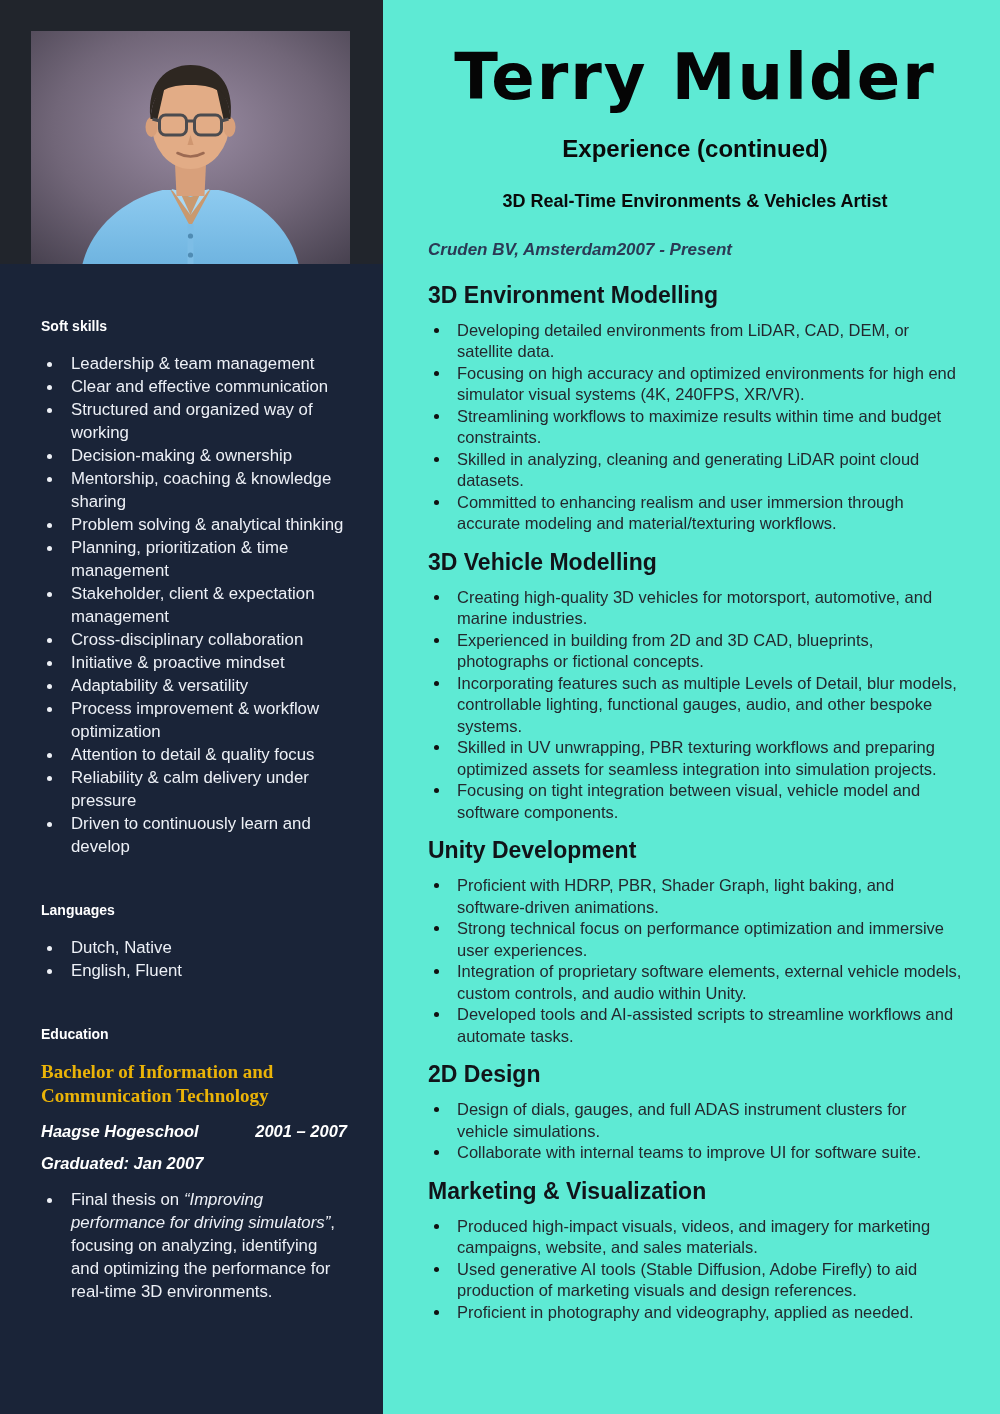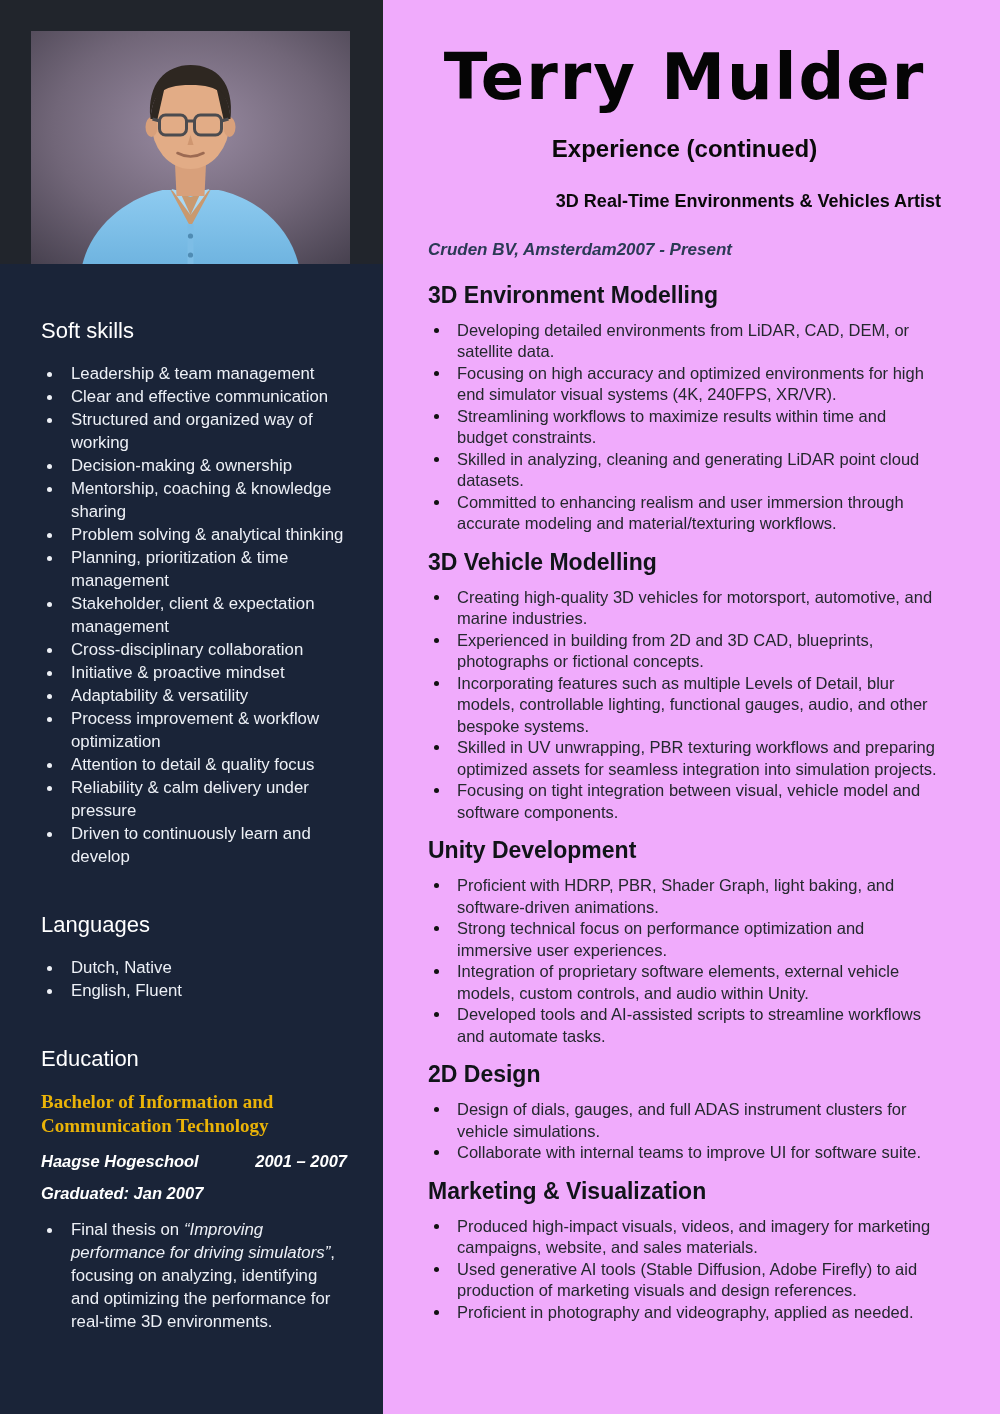--- a/index.html
+++ b/index.html
@@ -14,35 +14,35 @@
   html,body{margin:0;padding:0;}
   body{width:1000px;height:1414px;font-family:"Liberation Sans","DejaVu Sans",sans-serif;background:#fff;}
   .page{display:flex;width:1000px;height:1414px;overflow:hidden;}
 
   
   .sidebar{position:relative;width:383px;flex:0 0 383px;background:var(--sidebar_bg);color:var(--side_text);overflow:hidden;}
   .photo-band{position:relative;z-index:1;background:var(--band_bg);padding:31px 33px 0 31px;height:264px;}
   .photo{width:100%;height:233px;overflow:hidden;}
   .photo svg{display:block;width:100%;height:100%;}
   .side-content{position:relative;z-index:1;padding:54px 36px 0 41px;}
-  .side-h2{font-size:22px;font-weight:normal;margin:0 0 18px;color:#fff;}
+  .side-h2{font-size:14px;font-weight:bold;margin:0 0 18px;color:#fff;}
   ul.blist{list-style:none;margin:0;padding:0;}
   ul.blist li{display:flex;align-items:flex-start;font-size:16.8px;line-height:23px;}
   .dot{flex:0 0 5px;width:5px;height:5px;border-radius:50%;background:currentColor;margin:10px 19px 0 6px;}
   .side-sec{margin-bottom:44px;}
   .degree{font-size:19px;font-weight:bold;line-height:24px;margin:12px 0 14px;color:#eab308;font-family:Liberation Serif, serif;}
   .edu-meta{display:flex;justify-content:space-between;align-items:flex-end;font-size:16.5px;font-weight:bold;font-style:italic;margin:0 0 13px;color:#fff;}
   .graduated{font-size:16.5px;font-weight:bold;font-style:italic;margin:0 0 15px;color:#fff;}
 
   
-  .main{flex:1;background:#f0abfc;color:var(--main_text);padding:30px 59px 0 45px;}
+  .main{flex:1;background:#5eead4;color:var(--main_text);padding:30px 38px 0 45px;}
   .name{font-size:64px;line-height:1.04;font-weight:800;letter-spacing:2px;color:#050505;text-align:center;margin:14px 0 24px;font-family:"DejaVu Sans","Liberation Sans",sans-serif;}
   .subtitle{font-size:18px;font-weight:bold;text-align:center;color:#0a0a0a;margin:0 0 36px;}
   .exp-h{font-size:24px;font-weight:bold;text-align:center;color:#0a0a0a;margin:0 0 28px;}
-  .role-h{font-size:18px;font-weight:bold;text-align:right;color:#0a0a0a;margin:0 0 28px;}
+  .role-h{font-size:18px;font-weight:bold;text-align:center;color:#0a0a0a;margin:0 0 28px;}
   .job-meta{display:flex;justify-content:flex-start;align-items:baseline;font-size:17px;font-weight:bold;font-style:italic;color:var(--accent);margin:0 0 22px;}
   .sec-title{font-size:23px;font-weight:bold;color:#111419;margin:14px 0 11px;}
   .main ul.blist li{font-size:16.5px;line-height:21.5px;color:#24282e;}
   .main .dot{margin:8px 18px 0 6px;background:#111;}
   .main ul.blist{margin-bottom:6px;}
   .thesis-txt .it{font-style:italic;}
 </style>
 </head>
 <body>
 

